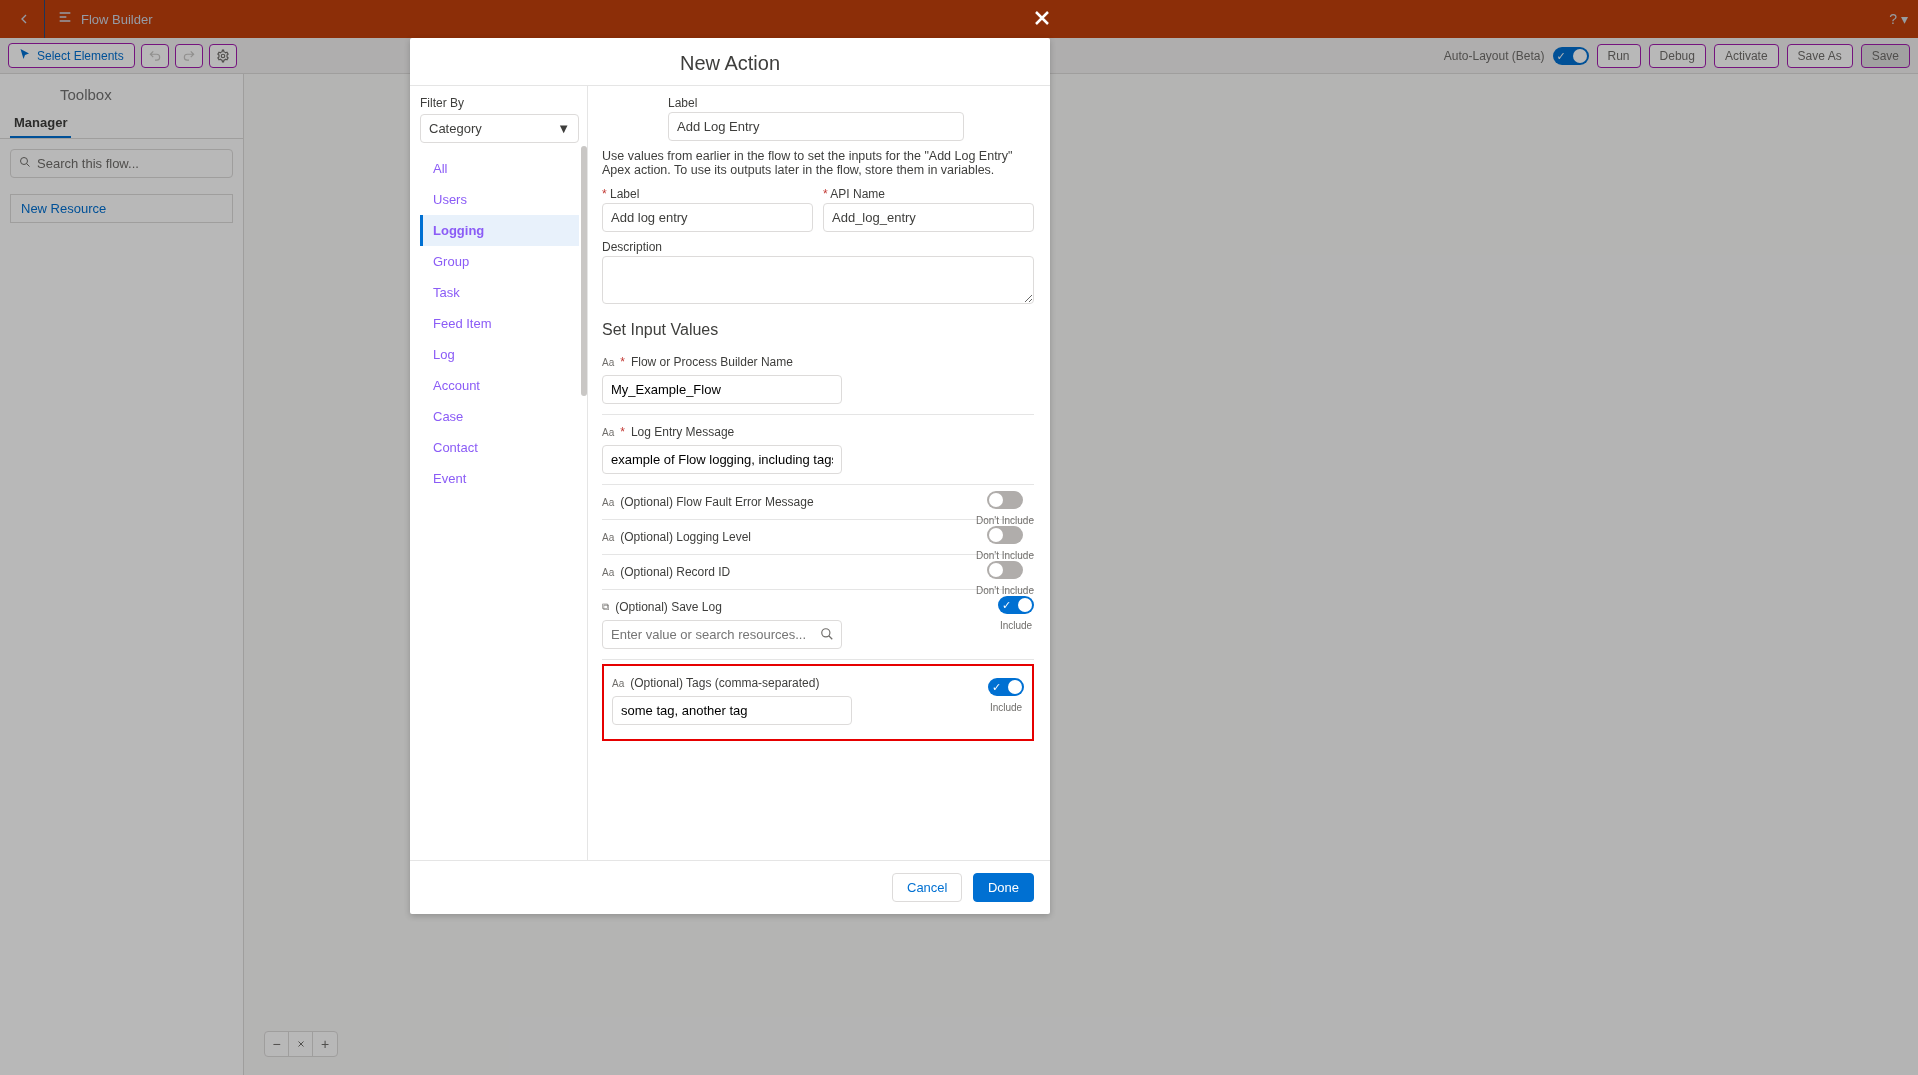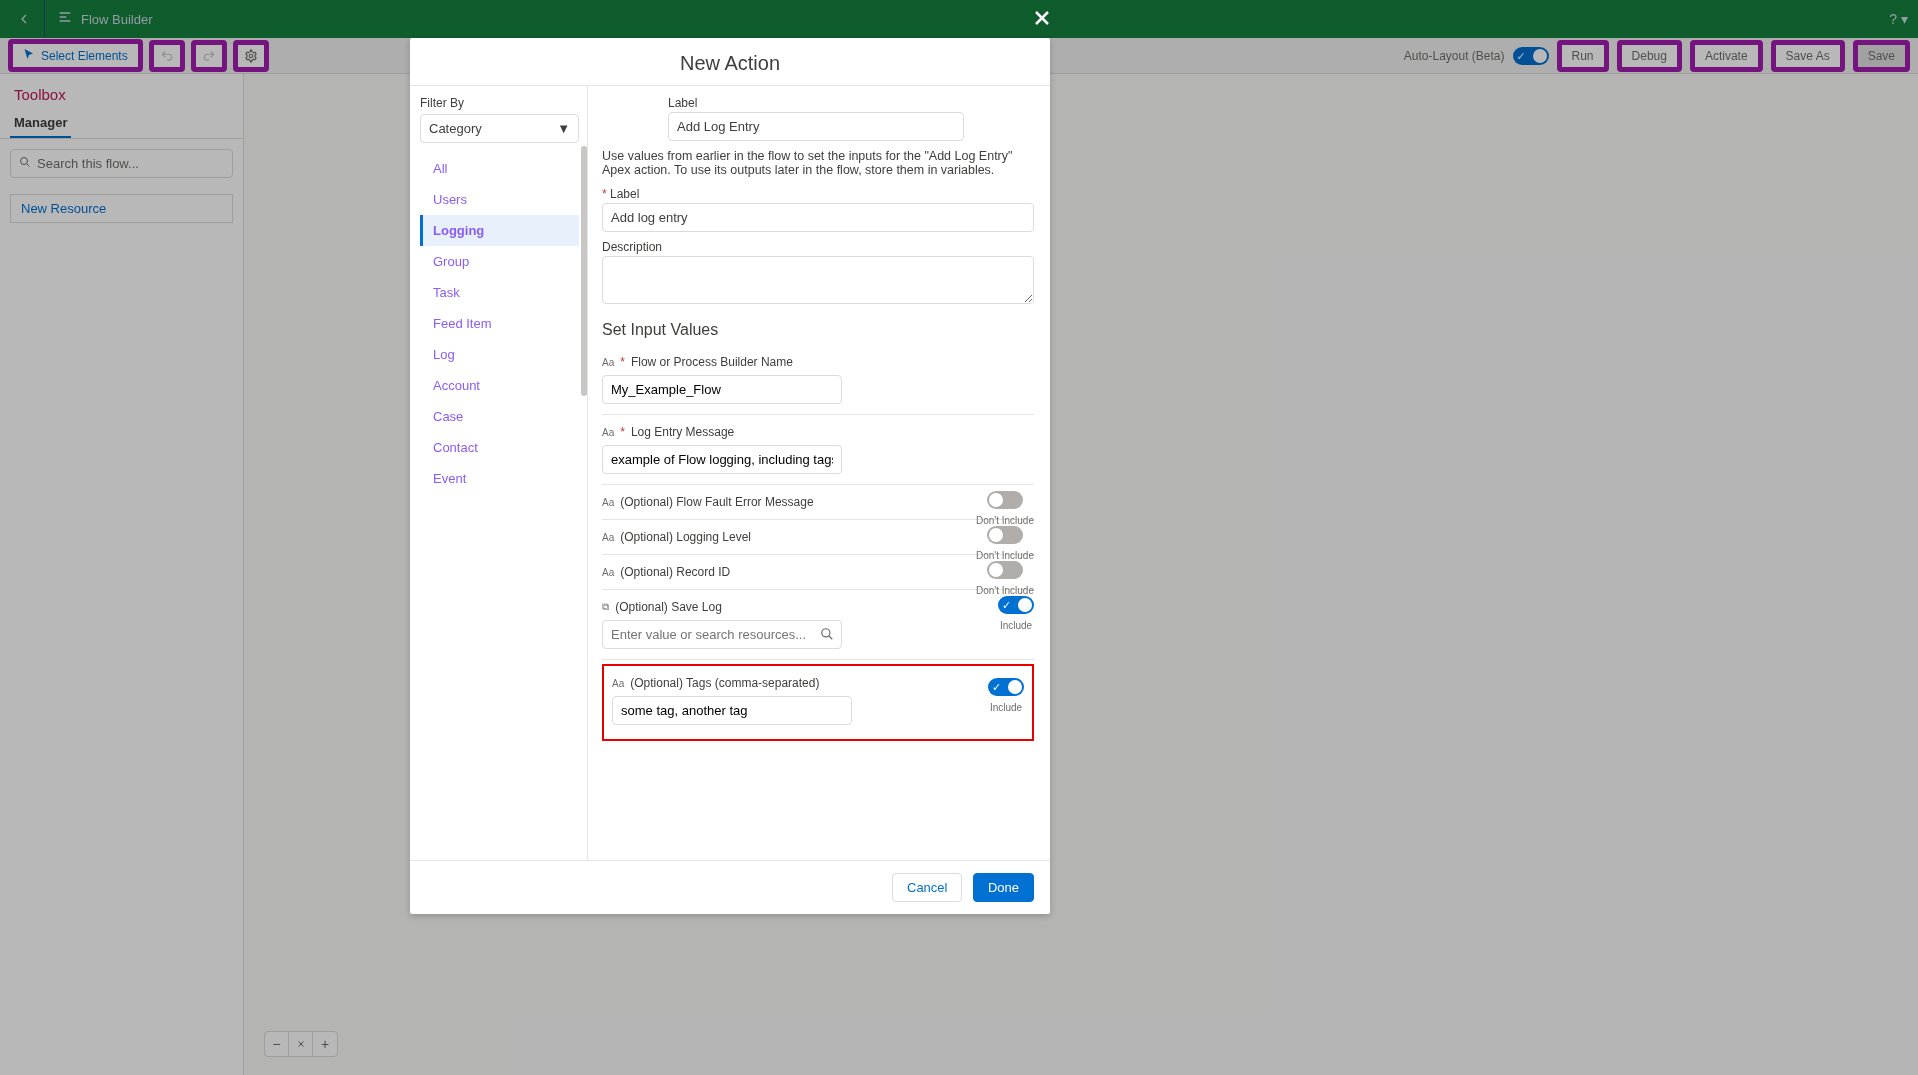--- a/index.html
+++ b/index.html
@@ -1,43 +1,43 @@
 <!DOCTYPE html>
 <html><head>
 <meta charset="utf-8">
 <style>
 * { box-sizing: border-box; margin: 0; padding: 0; font-family: -apple-system, BlinkMacSystemFont, "Segoe UI", Arial, sans-serif; }
 body { width: 1918px; height: 1075px; overflow: hidden; background: #fafaf9; position: relative; }
 
 
-.header { height: 38px; background: #15803d; color: #fff; display: flex; align-items: center; padding: 0 10px; }
+.header { height: 38px; background: #c2410c; color: #fff; display: flex; align-items: center; padding: 0 10px; }
 .header .back-btn { width: 28px; height: 28px; display: flex; align-items: center; justify-content: center; cursor: pointer; }
 .header .title-wrap { display: flex; align-items: center; gap: 8px; margin-left: 6px; border-left: 1px solid #2a4a7a; padding-left: 12px; height: 100%; }
 .header .help { margin-left: auto; font-size: 14px; color: #d0d8e0; cursor: pointer; }
 .header svg { stroke: #cfd7e6; }
 
 
 .toolbar { height: 36px; background: #f3f2f2; border-bottom: 1px solid #dddbda; display: flex; align-items: center; padding: 0 8px; gap: 6px; }
-.btn { border: 5px solid #a21caf; background: #fff; border-radius: 4px; padding: 4px 10px; font-size: 12px; color: #0070d2; cursor: pointer; display: inline-flex; align-items: center; gap: 6px; }
+.btn { border: 1px solid #a21caf; background: #fff; border-radius: 4px; padding: 4px 10px; font-size: 12px; color: #0070d2; cursor: pointer; display: inline-flex; align-items: center; gap: 6px; }
 .btn.gray { color: #706e6b; }
 .btn.icon-only { padding: 4px 6px; }
 .btn.disabled { color: #c9c7c5; }
 .toolbar .right { margin-left: auto; display: flex; align-items: center; gap: 8px; }
 
 .switch { width: 36px; height: 18px; border-radius: 9px; position: relative; display: inline-block; }
 .switch.on { background: #0070d2; }
 .switch.on::after { content:""; position:absolute; right:2px; top:2px; width:14px; height:14px; background:#fff; border-radius:50%; }
 .switch.on::before { content:"✓"; position:absolute; left:4px; top:0; color:#fff; font-size:11px; line-height:18px; }
 .switch.off { background: #b0adab; }
 .switch.off::after { content:""; position:absolute; left:2px; top:2px; width:14px; height:14px; background:#fff; border-radius:50%; }
 
 
 .main { position: absolute; top: 74px; left: 0; right: 0; bottom: 0; display: flex; }
 .sidebar { width: 244px; background: #fff; border-right: 1px solid #dddbda; padding: 0; display: flex; flex-direction: column; }
-.sidebar-title { padding: 12px 14px 4px; font-size: 15px; color: #be185d; }
+.sidebar-title { padding: 12px 14px 4px; font-size: 15px; color: #737373; margin-left: 46px; }
 .sidebar-tabs { border-bottom: 1px solid #dddbda; padding: 0 10px; }
 .sidebar-tab { display: inline-block; padding: 8px 4px 6px; font-size: 13px; font-weight: 700; color: #3e3e3c; border-bottom: 2px solid #0070d2; }
 .sidebar-search { margin: 10px; border: 1px solid #dddbda; border-radius: 4px; padding: 6px 8px; display: flex; align-items: center; gap: 6px; font-size: 13px; color: #706e6b; }
 .new-resource { margin: 6px 10px; border: 1px solid #dddbda; border-radius: 0; padding: 6px 10px; color: #0070d2; font-size: 13px; display: inline-block; cursor: pointer; }
 
 .canvas { flex: 1; background: #fafaf9; position: relative; }
 .zoom-ctl { position: absolute; left: 20px; bottom: 18px; display: flex; border: 1px solid #dddbda; border-radius: 4px; background: #fff; }
 .zoom-ctl .zbtn { width: 24px; height: 24px; display: flex; align-items: center; justify-content: center; color: #706e6b; font-size: 14px; cursor: pointer; border-right: 1px solid #dddbda; }
 .zoom-ctl .zbtn:last-child { border-right: none; }
 
@@ -215,20 +215,24 @@
       <div style="margin-left:66px;margin-bottom:8px;width:296px">
         <div class="field-label">Label</div>
         <input class="field-input" value="Add Log Entry" style="">
       </div>
       <div style="font-size:12.5px;margin-bottom:10px">Use values from earlier in the flow to set the inputs for the "Add Log Entry" Apex action. To use its outputs later in the flow, store them in variables.</div>
       <div class="row2" style="margin-bottom:8px">
         <div>
           <div class="field-label"><span class="req">*</span> <span>Label</span></div>
           <input class="field-input" value="Add log entry" style="">
         </div>
+        <div>
+          <div class="field-label"><span class="req">*</span> <span>API Name</span></div>
+          <input class="field-input" value="Add_log_entry" style="">
+        </div>
       </div>
       <div class="field-label">Description</div>
       <textarea class="field-input" style=""></textarea>
 
       <div class="section-h">Set Input Values</div>
 
       <div class="iv-row">
         <div class="iv-head">
             <span class="tiny">Aa</span> 
             <span class="req" style="color:#c23934">*</span> 

